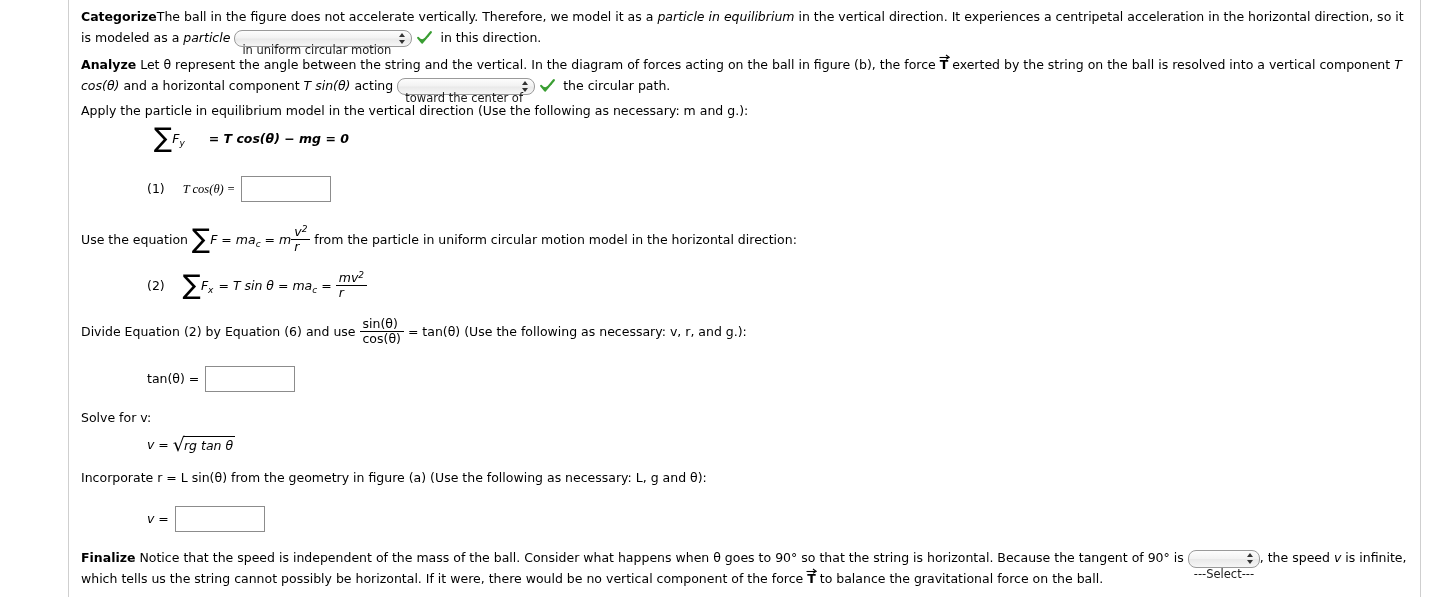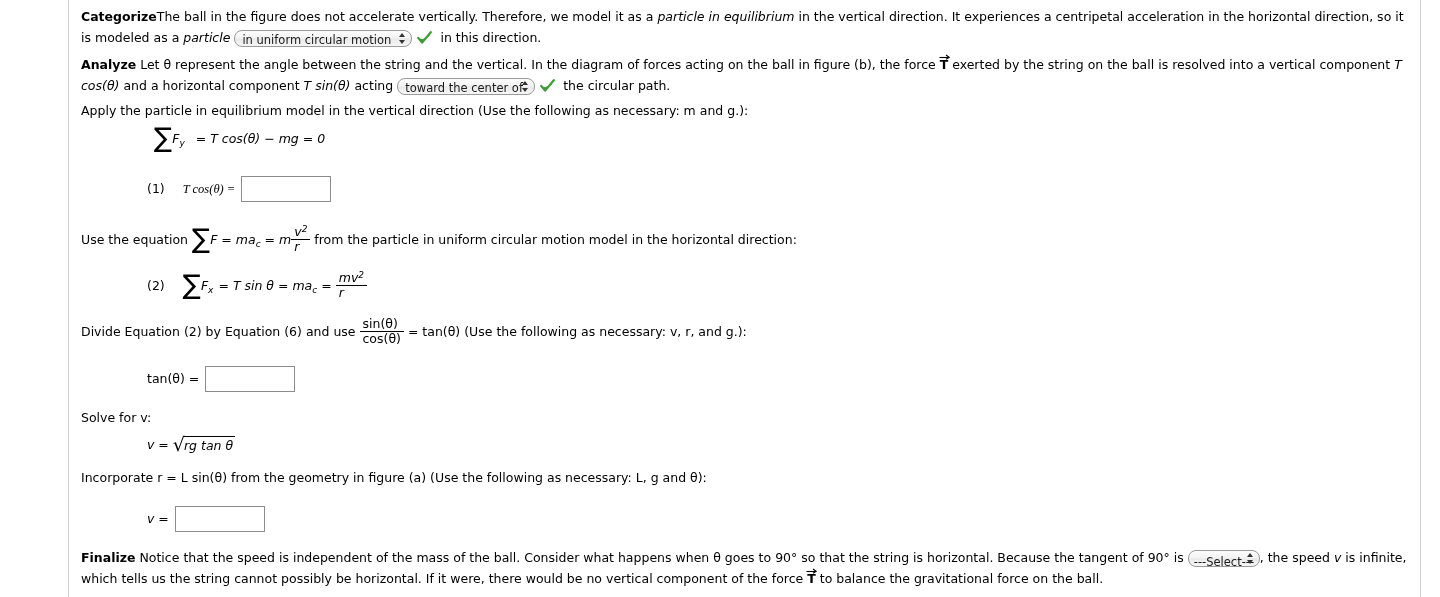--- a/index.html
+++ b/index.html
@@ -53,21 +53,21 @@
   .var { font-style: italic; }
 
   
   .sel {
     display: inline-block;
     vertical-align: middle;
     position: relative;
     box-sizing: border-box;
     height: 17px;
     line-height: 15px;
-    padding: 2px 18px 0 7px;
+    padding: 12px 18px 0 7px;
     border: 1px solid #9a9a9a;
     border-radius: 8px;
     background: linear-gradient(to bottom, #fdfdfd 0%, #f2f2f2 48%, #e9e9e9 52%, #f6f6f6 100%);
     font-size: 11.5px;
     font-family: "DejaVu Sans", "Liberation Sans", sans-serif;
     color: #1a1a1a;
     white-space: nowrap;
   }
   .sel .stepper {
     position: absolute;
@@ -89,21 +89,21 @@
   .sel .stepper .up {
     top: 0.5px;
     border-bottom: 4px solid #333;
   }
   .sel .stepper .dn {
     bottom: 0.5px;
     border-top: 4px solid #333;
   }
   .sel.wide1 { width: 178px; }
   .sel.wide2 { width: 138px; }
-  .sel.narrow { width: 72px; padding: 4px 16px 0 5px; }
+  .sel.narrow { width: 72px; padding: 16px 16px 0 5px; }
 
   .check {
     display: inline-block;
     vertical-align: middle;
     width: 15px;
     height: 14px;
     margin-left: 5px;
     position: relative;
   }
   .check svg { display: block; }
@@ -216,21 +216,21 @@
           </span></span><span class="check"><svg width="15" height="14" viewBox="0 0 15 14">
             <path d="M1.5 7.2 L5 11.2 L13.5 1.3 L11.6 5.6 L5.2 8.2 Z" fill="#3a9e33"></path>
             <path d="M1.2 6.9 L5.1 11.6 L13.8 1.2" stroke="#3a9e33" stroke-width="2.2" fill="none" stroke-linecap="round" stroke-linejoin="round"></path>
           </svg></span><span style="margin-left:8px;">the circular path.</span>
     </div>
 
     <div class="para" style="position:absolute; left:0; top:101px;">Apply the particle in equilibrium model in the vertical direction (Use the following as necessary: m and g.):</div>
 
     <div class="eqrow" style="left:73px; top:131px;">
       <span class="sum">∑</span><span class="math">F</span><sub class="sb">y</sub>
-      <span class="math" style="margin-left:7px;">= T cos(θ) − mg = 0</span>
+      <span class="math" style="margin-left:20px;font-weight:bold;">= T cos(θ) − mg = 0</span>
     </div>
 
     <div class="eqrow" style="left:66px; top:176px;">
       <span class="rom">(1)</span>
       <span class="math" style="margin-left:14px; margin-right:6px;font-family:Liberation Serif, serif;">T cos(θ) =</span><span class="ansbox" title=""></span>
     </div>
 
     <div class="eqrow" style="left:0; top:226px;">
       <span>Use the equation </span><span class="sum">∑</span><span class="math">F</span><span class="math" style="margin-left:4px;">= ma</span><sub class="sb">c</sub><span class="math" style="margin-left:4px;">= m</span><span class="frac"><span class="num"><span class="math">v</span><sup class="sp">2</sup></span><span class="den"><span class="math">r</span></span></span><span> from the particle in uniform circular motion model in the horizontal direction:</span>
     </div>

